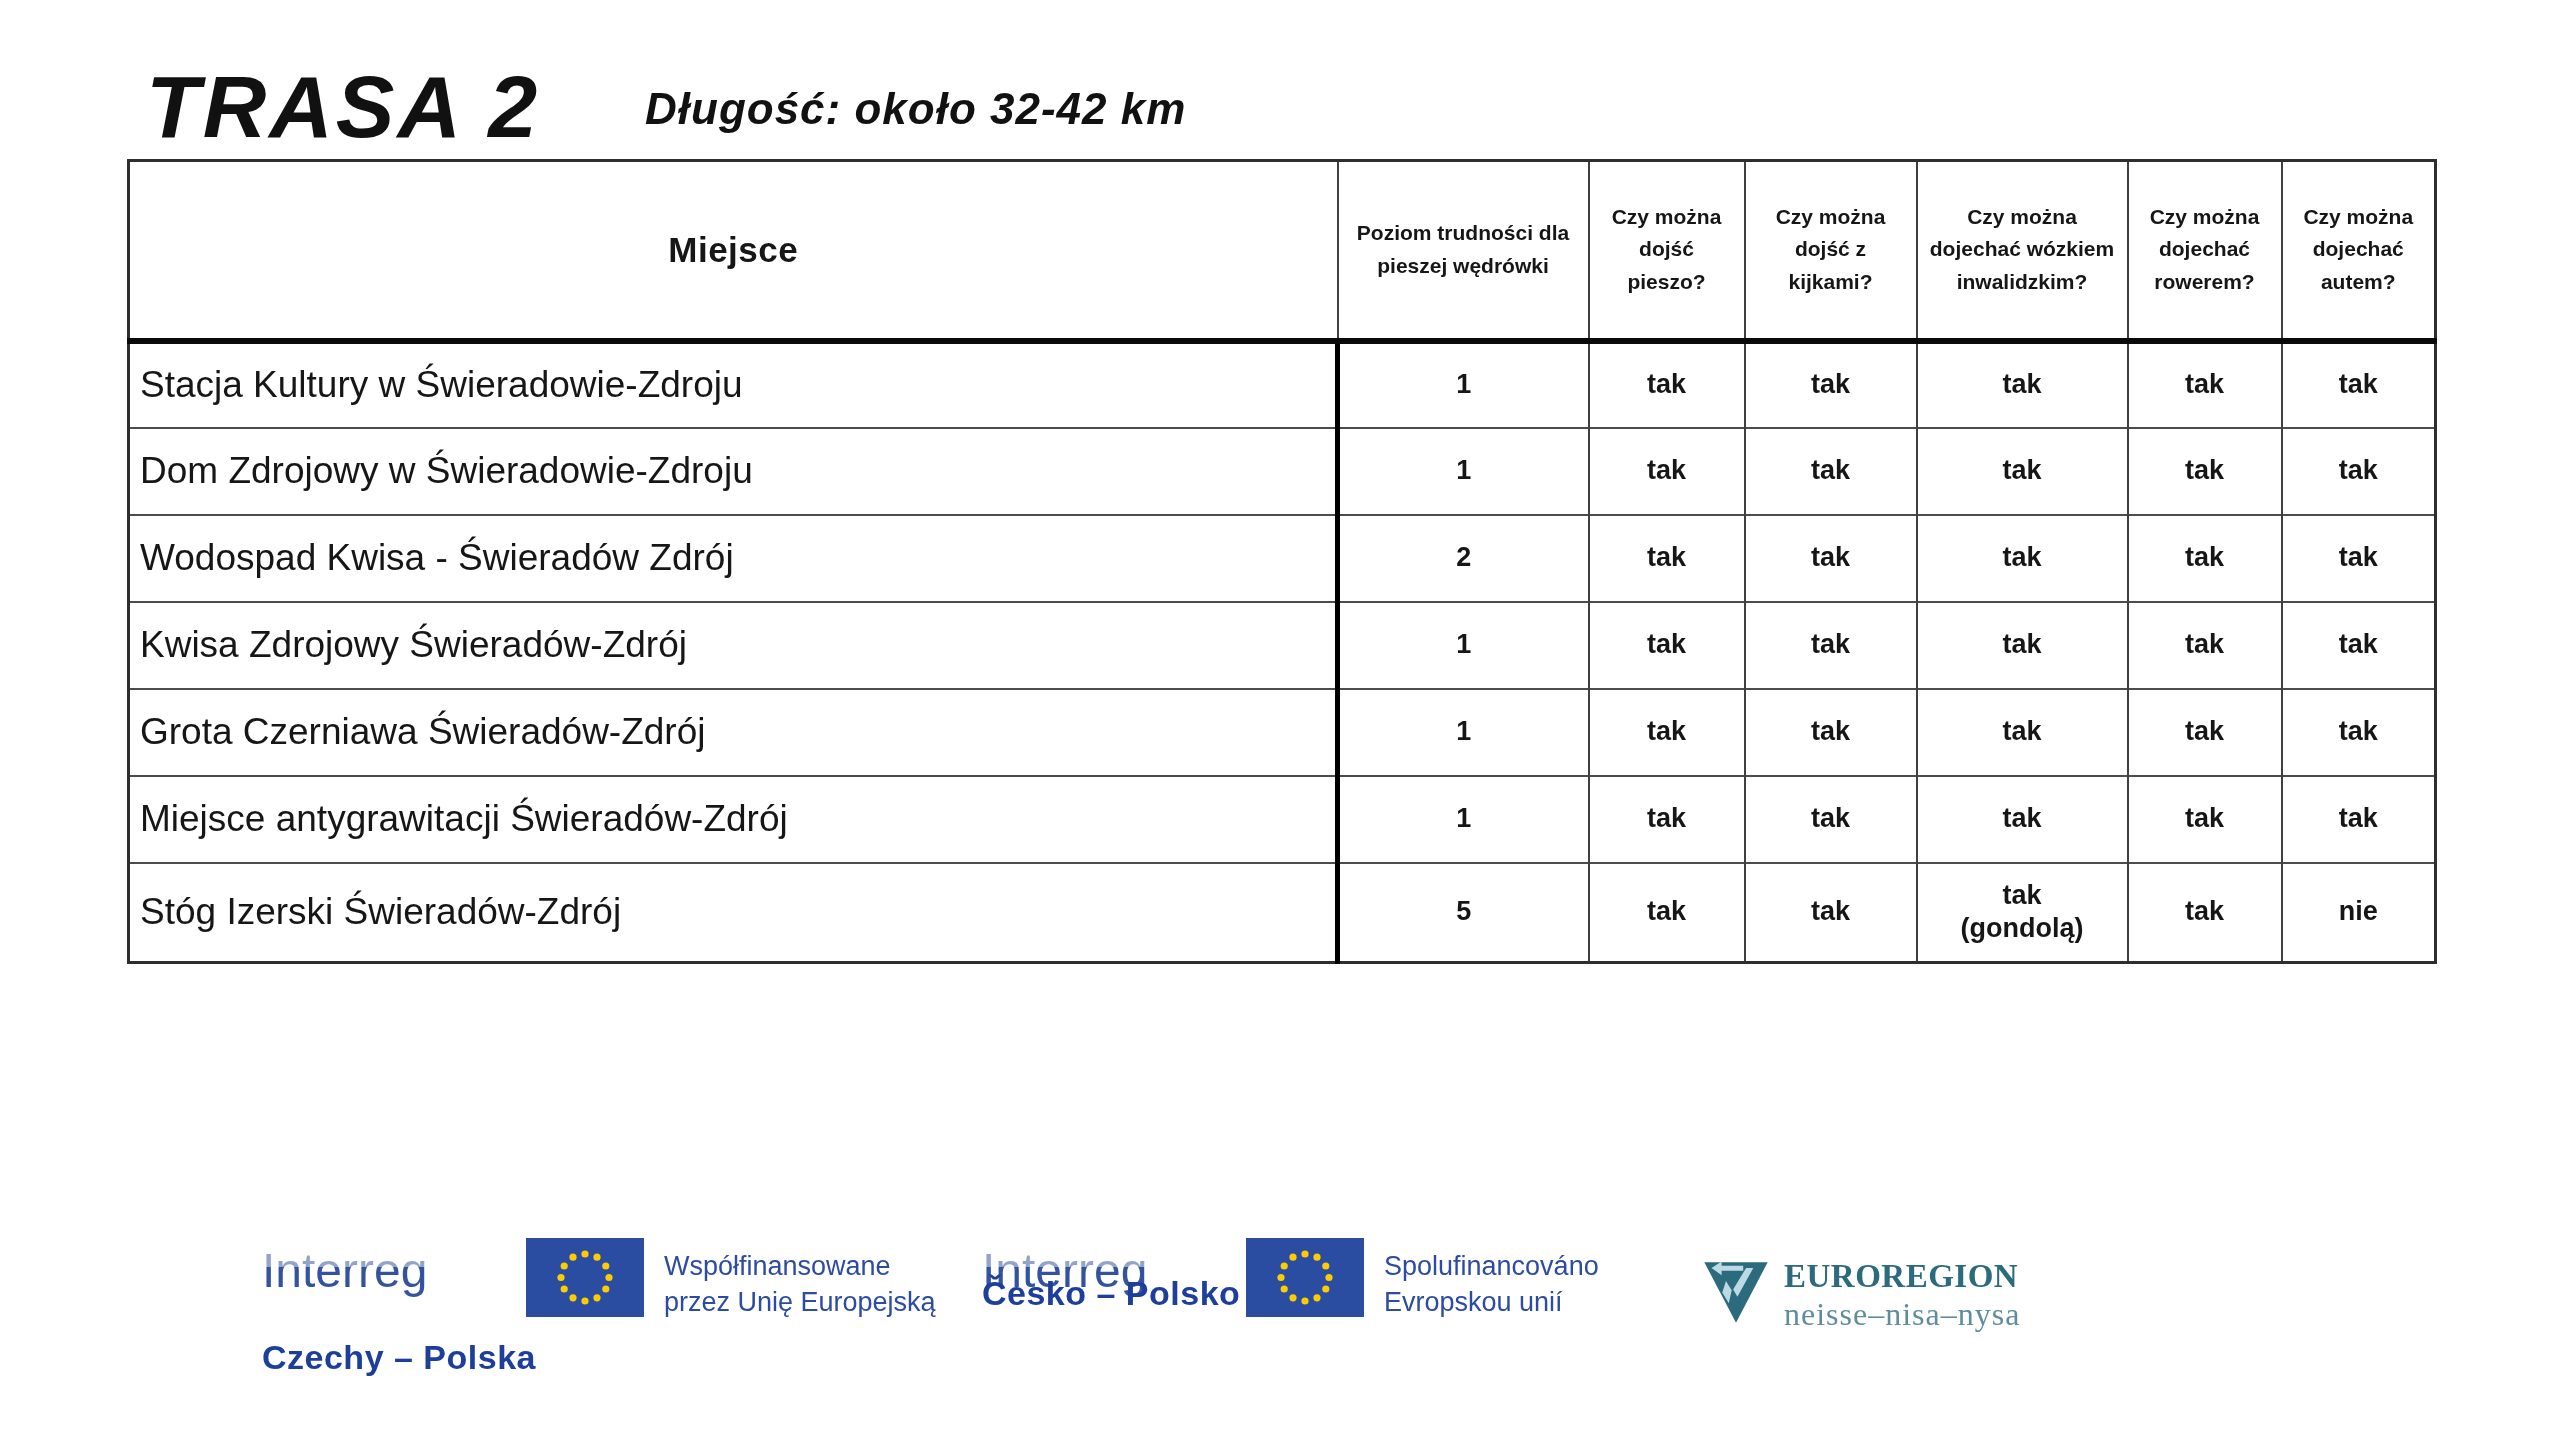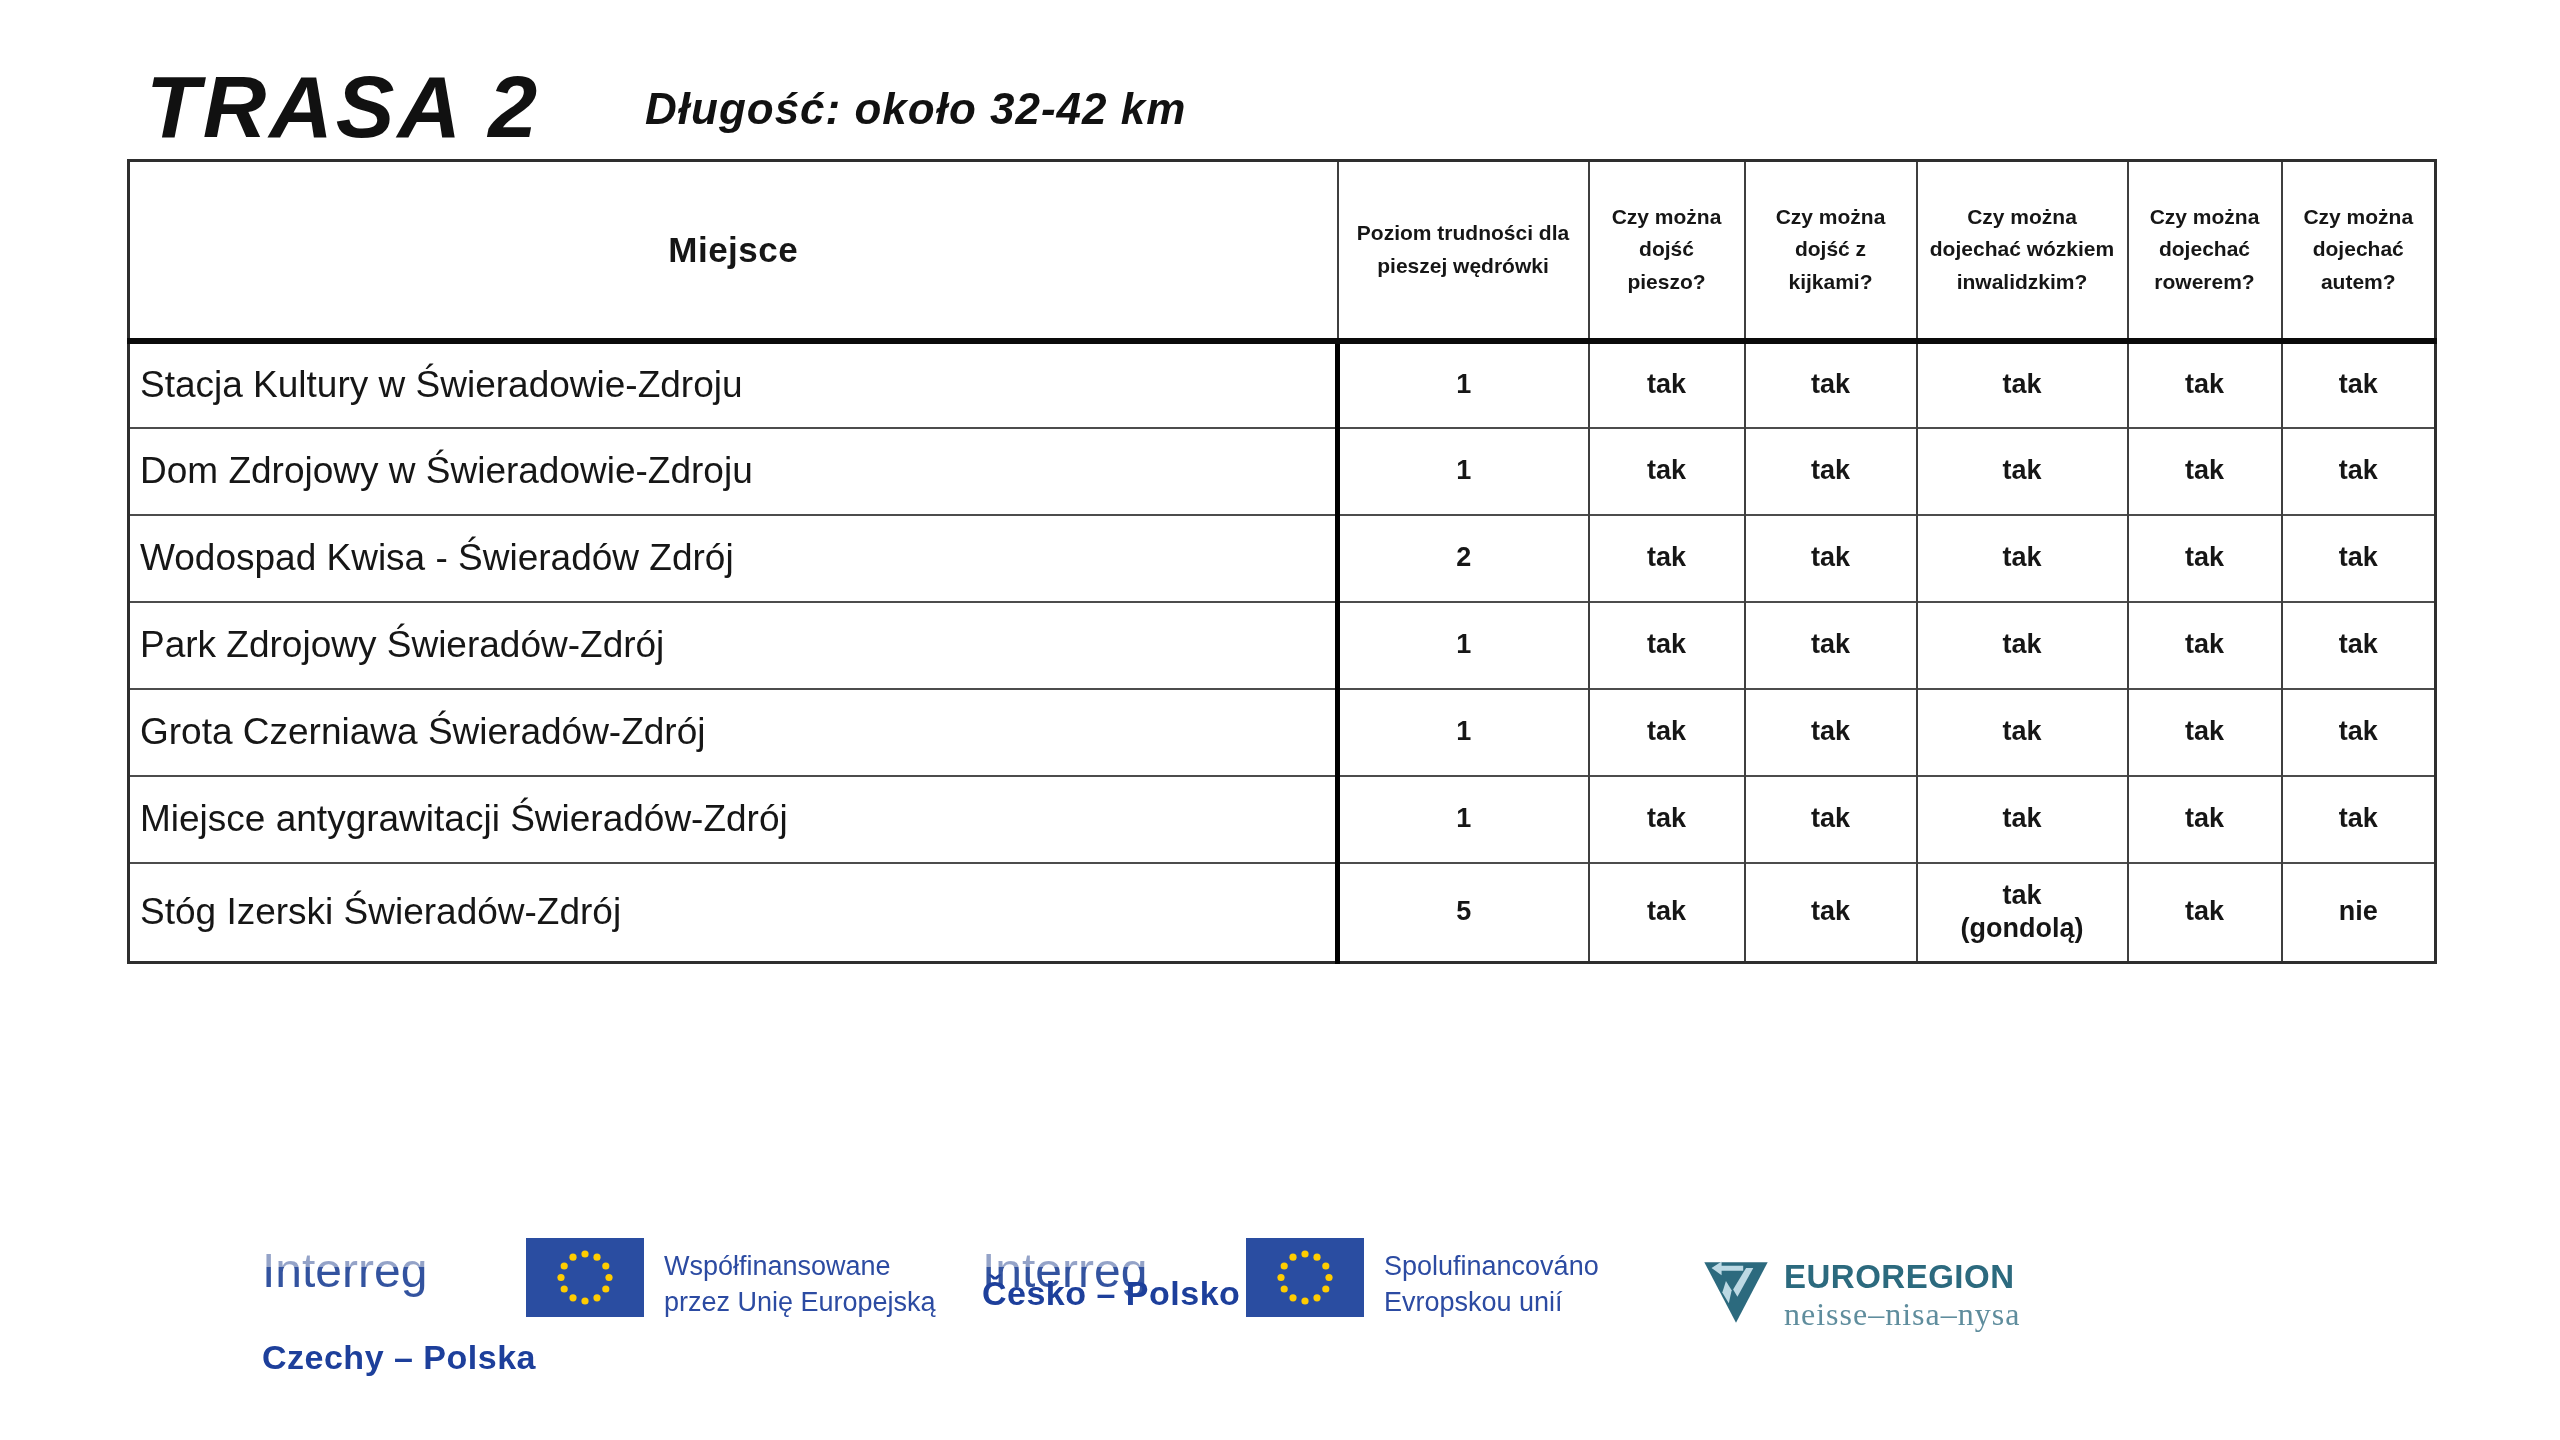--- a/index.html
+++ b/index.html
@@ -84,20 +84,21 @@
     position: absolute;
     font-size: 34px; font-weight: 700;
     color: var(--program-blue, #1d3f9b);
     letter-spacing: 0.5px;
   }
   .euroregion-triangle { position: absolute; display: block; }
   .euroregion-name {
     position: absolute;
     font-size: 33px; font-weight: 700; letter-spacing: 0.5px;
     color: var(--euroregion-teal, #2c6a7e);
+    font-family: Liberation Serif, serif;
   }
   .euroregion-subname {
     position: absolute;
     font-size: 32px; font-weight: 400; letter-spacing: 1px;
     color: var(--euroregion-sub, #5f8d9d);
     font-family: Liberation Serif, serif;
   }
 </style>
 </head>
 <body>
@@ -148,21 +149,21 @@
       <tr>
         <td class="place">Wodospad Kwisa - Świeradów Zdrój</td>
         <td class="val">2</td>
         <td class="val">tak</td>
         <td class="val">tak</td>
         <td class="val">tak</td>
         <td class="val">tak</td>
         <td class="val">tak</td>
       </tr>
       <tr>
-        <td class="place">Park Zdrojowy Świeradów-Zdrój</td>
+        <td class="place">Kwisa Zdrojowy Świeradów-Zdrój</td>
         <td class="val">1</td>
         <td class="val">tak</td>
         <td class="val">tak</td>
         <td class="val">tak</td>
         <td class="val">tak</td>
         <td class="val">tak</td>
       </tr>
       <tr>
         <td class="place">Grota Czerniawa Świeradów-Zdrój</td>
         <td class="val">1</td>

